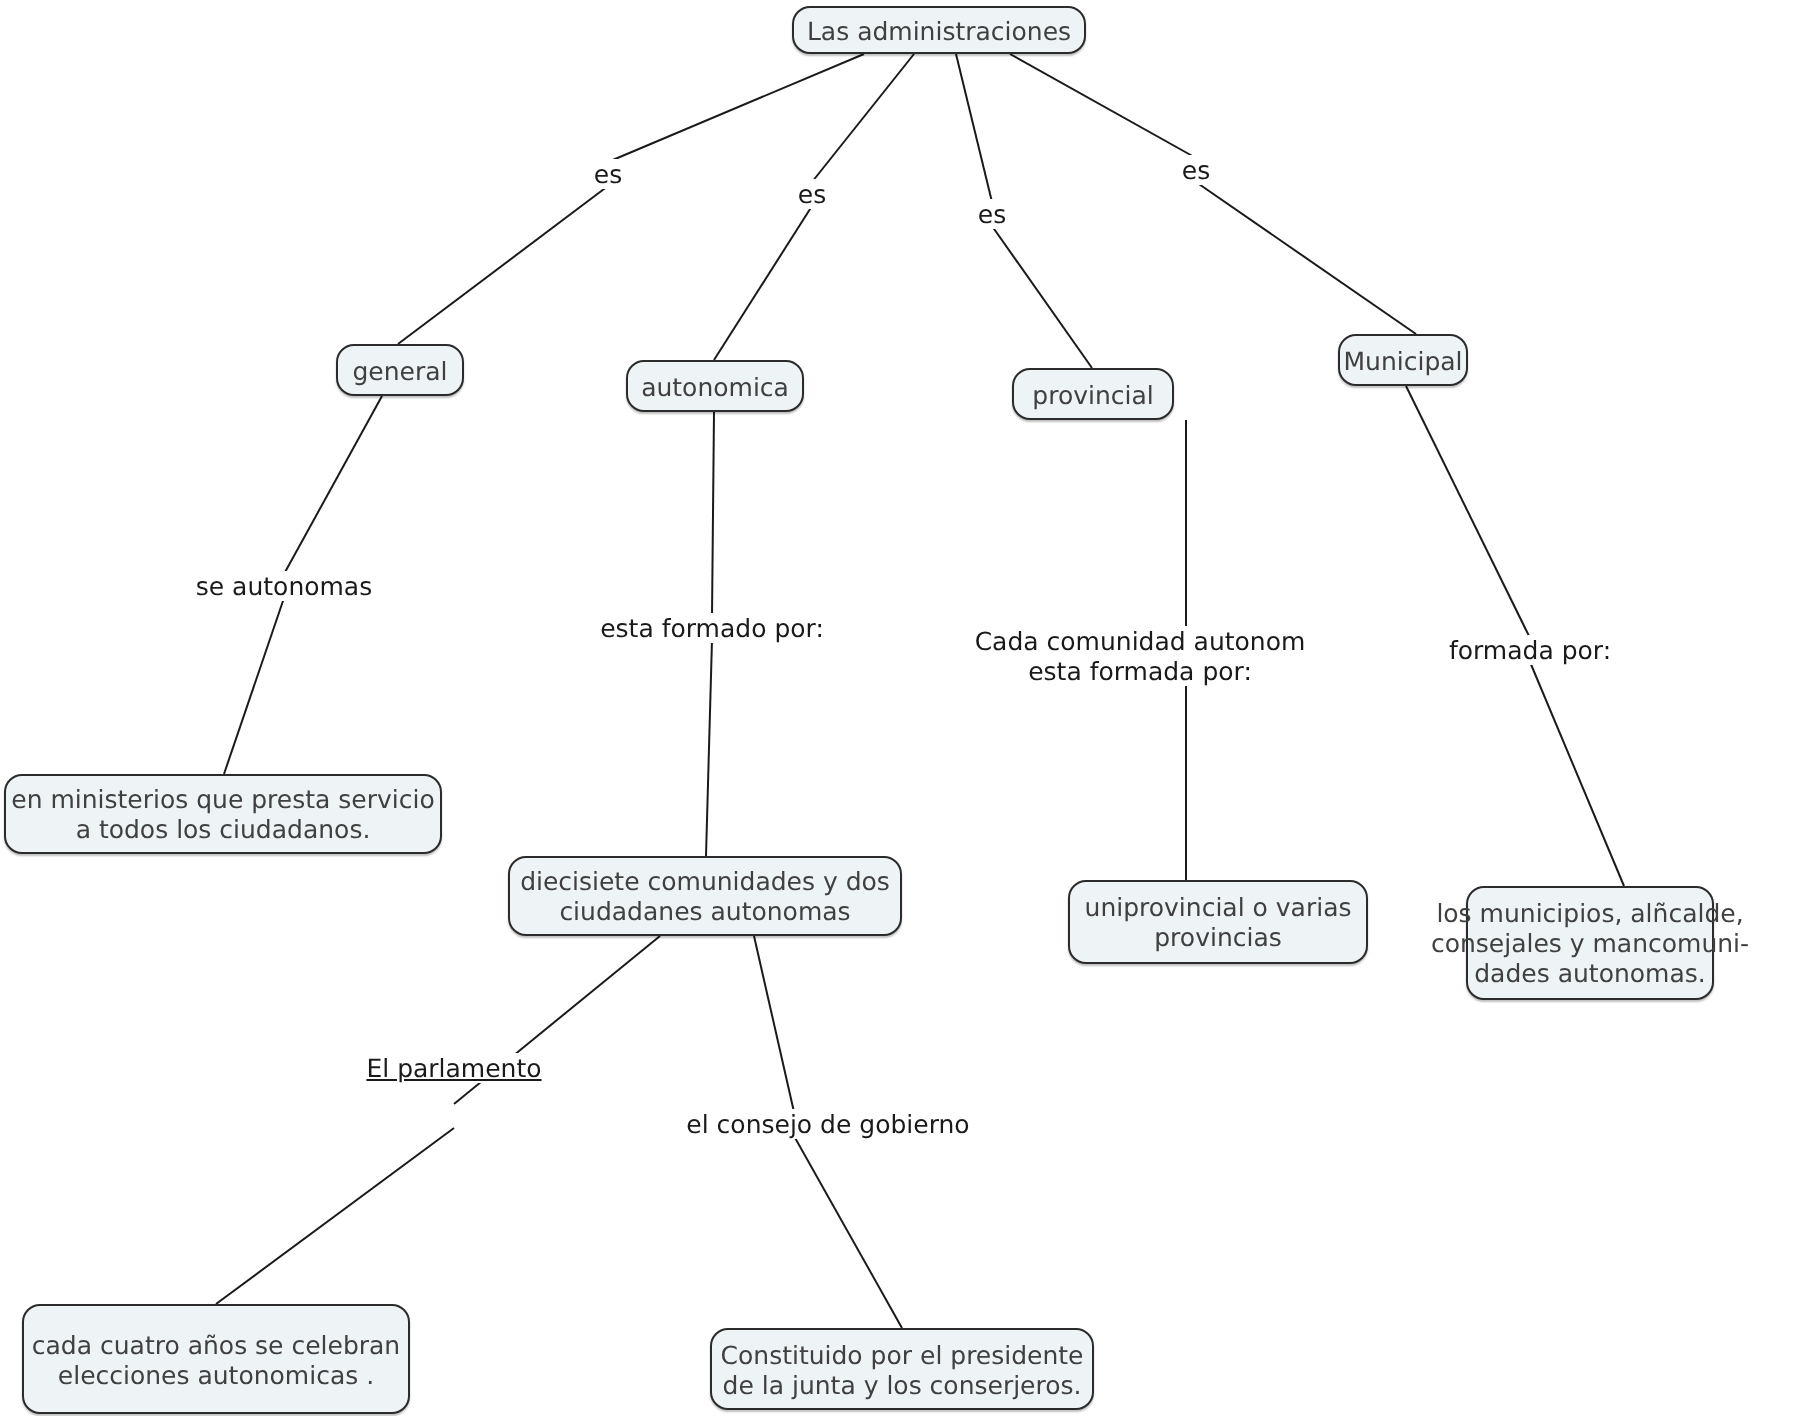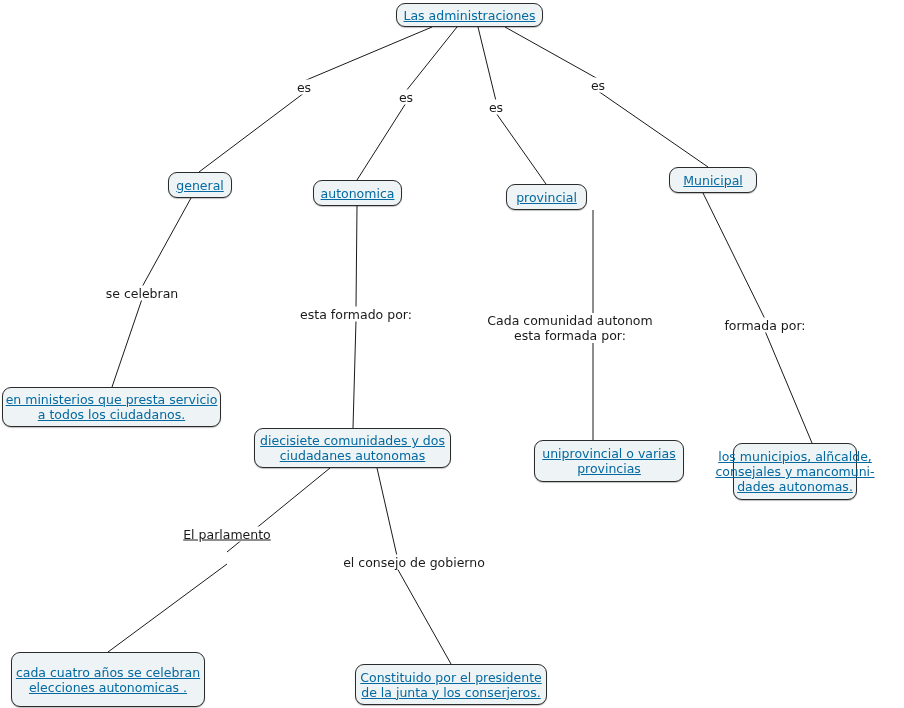--- a/index.html
+++ b/index.html
@@ -25,31 +25,30 @@
     width: 904px;
     height: 708px;
     pointer-events: none;
   }
   .node {
     position: absolute;
     box-sizing: border-box;
     background: #eef3f5;
     border: 1px solid #2b2b2b;
     border-radius: 9px;
-    color: #0369a1;
+    color: #404040;
     font-size: 12.5px;
     line-height: 15px;
     text-align: center;
     display: flex;
     align-items: center;
     justify-content: center;
     padding: 2px 24px;
     white-space: pre;
     box-shadow: 0 1px 1px rgba(0,0,0,0.25);
-    text-decoration: underline;
   }
   .link-label {
     position: absolute;
     color: #1a1a1a;
     font-size: 12.5px;
     line-height: 15px;
     text-align: center;
     white-space: pre;
     background: #ffffff;
     padding: 0 2px;
@@ -100,41 +99,41 @@
       <g>
         <line x1="377" y1="468" x2="397" y2="556" stroke="#1a1a1a" stroke-width="1"></line>
         <line x1="397" y1="568" x2="451" y2="664" stroke="#1a1a1a" stroke-width="1"></line>
       </g>
     </svg>
   <div id="node-layer">
       <div class="node" style="left: 396px; top: 3px; width: 147px; height: 24px;">Las administraciones</div>
       <div class="node" style="left: 168px; top: 172px; width: 64px; height: 26px;">general</div>
       <div class="node" style="left: 313px; top: 180px; width: 89px; height: 26px;">autonomica</div>
       <div class="node" style="left: 506px; top: 184px; width: 81px; height: 26px;">provincial</div>
-      <div class="node" style="left: 669px; top: 167px; width: 88px; height: 26px;">Municipal</div>
+      <div class="node" style="left: 669px; top: 167px; width: 65px; height: 26px;">Municipal</div>
       <div class="node" style="left: 2px; top: 387px; width: 219px; height: 40px;">en ministerios que presta servicio
 a todos los ciudadanos.</div>
       <div class="node" style="left: 254px; top: 428px; width: 197px; height: 40px;">diecisiete comunidades y dos
 ciudadanes autonomas</div>
       <div class="node" style="left: 518px; top: 440px; width: 150px; height: 42px; margin-left: 16px;">uniprovincial o varias
 provincias</div>
       <div class="node" style="left: 733px; top: 443px; width: 124px; height: 57px;">los municipios, alñcalde,
 consejales y mancomuni-
 dades autonomas.</div>
       <div class="node" style="left: 11px; top: 652px; width: 194px; height: 55px;">cada cuatro años se celebran
 elecciones autonomicas .</div>
       <div class="node" style="left: 355px; top: 664px; width: 192px; height: 41px;">Constituido por el presidente
 de la junta y los conserjeros.</div>
     </div>
   <div id="label-layer">
       <div class="link-label" style="left: 304px; top: 87px;">es</div>
       <div class="link-label" style="left: 406px; top: 97px;">es</div>
       <div class="link-label" style="left: 496px; top: 107px;">es</div>
       <div class="link-label" style="left: 598px; top: 85px;">es</div>
-      <div class="link-label" style="left: 142px; top: 293px;">se celebran</div>
+      <div class="link-label" style="left: 142px; top: 293px;">se autonomas</div>
       <div class="link-label" style="left: 356px; top: 314px;">esta formado por:</div>
       <div class="link-label" style="left: 570px; top: 328px;">Cada comunidad autonom
 esta formada por:</div>
       <div class="link-label" style="left: 765px; top: 325px;">formada por:</div>
       <div class="link-label" style="left: 227px; top: 534px; text-decoration: underline;">El parlamento</div>
       <div class="link-label" style="left: 414px; top: 562px;">el consejo de gobierno</div>
     </div>
 </div>
 
 </body></html>

